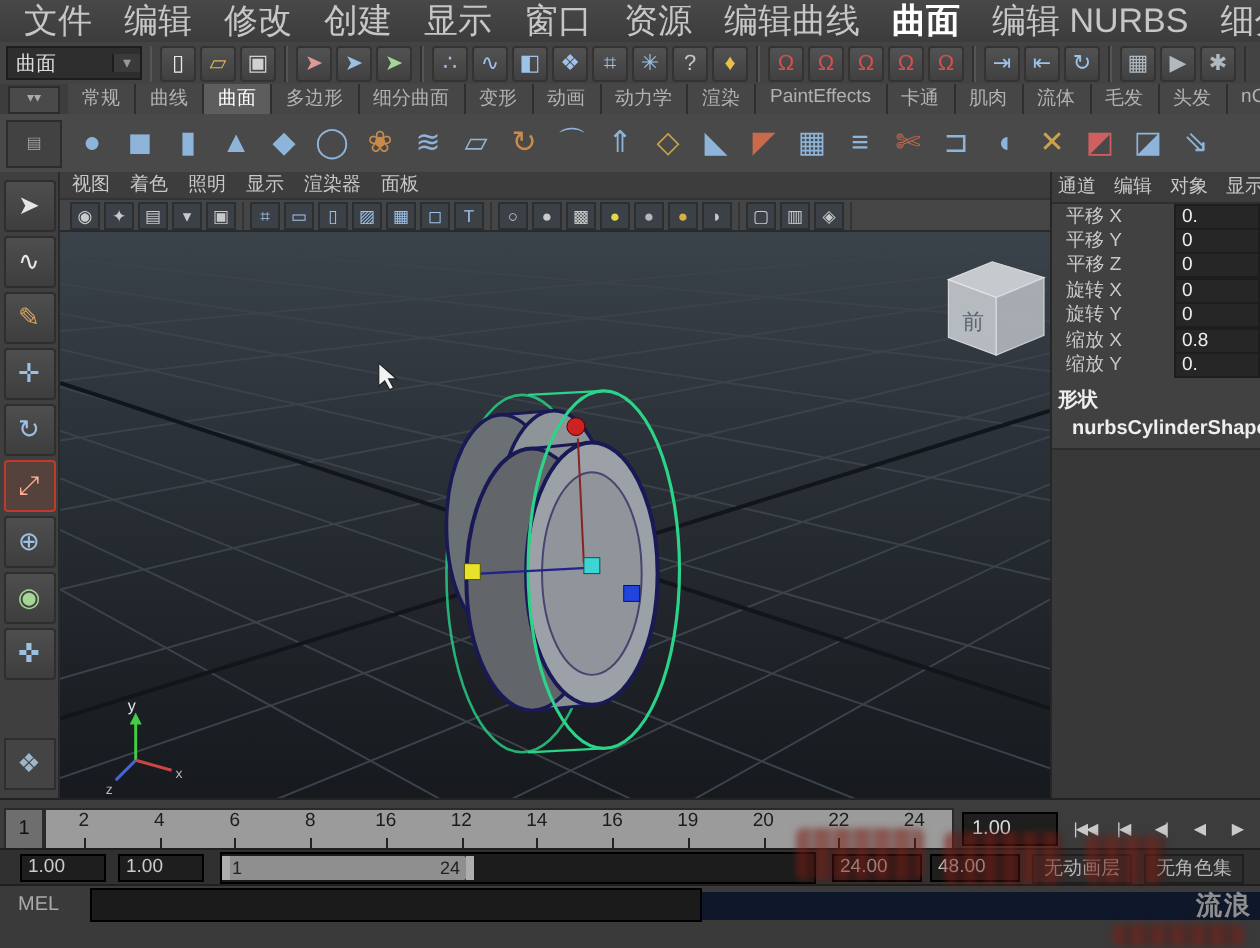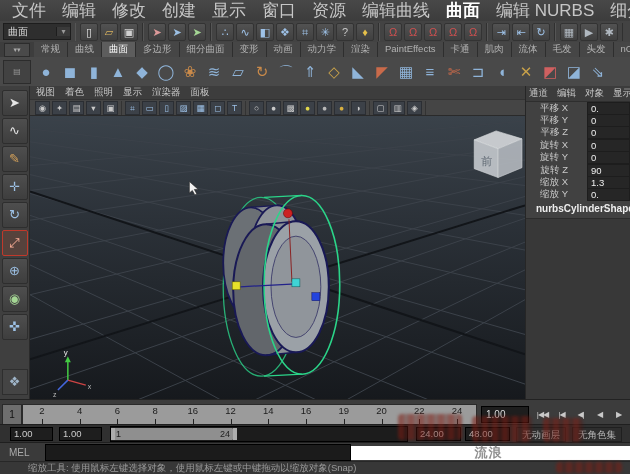--- a/index.html
+++ b/index.html
@@ -56,21 +56,21 @@
   .canvas svg{position:absolute;inset:0;}
 
   
   .channelbox{width:104px;background:#414141;border-left:1px solid #262626;display:flex;flex-direction:column;overflow:hidden;}
   .cb-tabrow{height:16px;background:#333;display:flex;align-items:flex-end;justify-content:center;}
   .cb-tab{background:#4a4a4a;color:#ddd;font-size:9px;padding:1px 6px;border:1px solid #2a2a2a;border-bottom:none;white-space:nowrap;cursor:pointer;}
   .cb-menus{height:15px;display:flex;align-items:center;background:#3c3c3c;border-bottom:1px solid #2e2e2e;padding-left:3px;}
   .cb-menu{font-size:9.5px;color:#c8c8c8;margin-right:9px;white-space:nowrap;cursor:default;}
   .cb-object{font-size:10px;font-weight:bold;color:#eee;padding:3px 0 2px 4px;white-space:nowrap;}
   .chrow{display:flex;align-items:center;height:12.4px;white-space:nowrap;}
-  .chlabel{flex:1;text-align:right;padding-right:19px;color:#c9c9c9;font-size:9.5px;}
+  .chlabel{flex:1;text-align:center;padding-right:19px;color:#c9c9c9;font-size:9.5px;}
   .chval{width:38px;background:#262626;color:#eee;font-size:9.5px;padding:0 0 0 3px;border:1px solid #1d1d1d;height:11px;line-height:11px;overflow:hidden;cursor:text;}
   .cb-shape{font-size:10px;font-weight:bold;color:#eee;padding:4px 0 0 3px;}
   .cb-shapename{font-size:10px;font-weight:bold;color:#eee;padding:2px 0 2px 10px;white-space:nowrap;}
   .cb-empty{flex:1;background:#383838;border-top:1px solid #2c2c2c;margin-top:2px;}
 
   
   .timeslider{top:399px;height:25px;background:#3c3c3c;border-top:1px solid #222;padding:2px 2px 2px 2px;}
   .cur-frame{width:18px;height:19px;background:#6e6e6e;color:#111;font-size:10px;display:flex;align-items:center;justify-content:center;border:1px solid #2a2a2a;}
   .ruler{flex:1;height:19px;background:#9b9b9b;border:1px solid #2a2a2a;display:flex;cursor:pointer;}
   .tnum{flex:1;position:relative;color:#1c1c1c;font-size:9.5px;text-align:center;line-height:12px;}
@@ -84,21 +84,21 @@
   .rs-track{width:296px;height:14px;background:#1c1c1c;border:1px solid #000;margin:0 8px 0 8px;position:relative;}
   .rs-bar{position:absolute;left:2px;top:1px;width:120px;height:12px;background:#8f8f8f;border-radius:1px;display:flex;justify-content:space-between;cursor:grab;}
   .rs-bar span{color:#222;font-size:9px;line-height:12px;padding:0 3px;}
   .rs-handle{position:absolute;top:1px;width:4px;height:12px;background:#adadad;cursor:ew-resize;}
   .rs-label{height:13px;background:#2e2e2e;border:1px solid #1f1f1f;color:#b8b8b8;font-size:9.5px;line-height:13px;padding:0 5px;margin-left:6px;white-space:nowrap;cursor:pointer;}
 
   
   .cmdline{top:442px;height:19px;background:#3a3a3a;border-top:1px solid #1f1f1f;}
   .mel-label{width:36px;padding-left:9px;color:#aaa;font-size:10px;cursor:pointer;}
   .mel-input{width:300px;height:13px;background:#1b1b1b;border:1px solid #000;color:#ddd;font-size:10px;font-family:"DejaVu Sans Mono",monospace;}
-  .black-bar{flex:1;height:14px;background:#ffffff;display:flex;align-items:center;justify-content:center;}
+  .black-bar{flex:1;height:14px;background:#0f172a;display:flex;align-items:center;justify-content:flex-end;}
   .wm-text{color:#8f8f8f;font-size:13px;font-weight:bold;padding-right:4px;letter-spacing:1px;}
 
   
   .helpline{top:461px;height:13px;background:#373737;border-top:1px solid #272727;color:#9a9a9a;font-size:9.5px;padding-left:28px;white-space:nowrap;overflow:hidden;}
 
   
   .wm-blob{position:absolute;background:repeating-linear-gradient(90deg,rgba(125,28,18,.55) 0 6px,rgba(90,18,12,.35) 6px 10px);
            filter:blur(1.6px);border-radius:4px;pointer-events:none;z-index:5;}
 </style>
 </head>
@@ -380,32 +380,29 @@
         </div>
           <div class="chrow">
           <span class="chlabel">旋转 X</span>
           <span class="chval">0</span>
         </div>
           <div class="chrow">
           <span class="chlabel">旋转 Y</span>
           <span class="chval">0</span>
         </div>
           <div class="chrow">
-          <span class="chlabel">旋转 Z</span>
-          <span class="chval">90</span>
-        </div>
-          <div class="chrow">
           <span class="chlabel">缩放 X</span>
-          <span class="chval">1.3</span>
+          <span class="chval">0.8</span>
         </div>
           <div class="chrow">
           <span class="chlabel">缩放 Y</span>
           <span class="chval">0.</span>
         </div>
         </div>
+      <div class="cb-shape">形状</div>
       <div class="cb-shapename">nurbsCylinderShape3</div>
       <div class="cb-empty"></div>
     </div>
   </div>
 
   <div class="row timeslider">
     <div class="cur-frame">1</div>
     <div class="ruler">
         <span class="tnum">2</span>
         <span class="tnum">4</span>
@@ -448,20 +445,19 @@
   </div>
 
   <div class="row cmdline">
     <span class="mel-label">MEL</span>
     <input class="mel-input" value="" style="">
     <div class="black-bar">
       <span class="wm-text">流浪</span>
     </div>
   </div>
 
-  <div class="row helpline">缩放工具: 使用鼠标左键选择对象，使用鼠标左键或中键拖动以缩放对象(Snap)</div>
 
   <div class="wm-blob" style="left:398px;top:414px;width:64px;height:26px;"></div>
   <div class="wm-blob" style="left:472px;top:416px;width:60px;height:26px;"></div>
   <div class="wm-blob" style="left:543px;top:418px;width:40px;height:24px;"></div>
   <div class="wm-blob" style="left:556px;top:462px;width:66px;height:11px;"></div>
 
 </div>
 
 </body></html>

